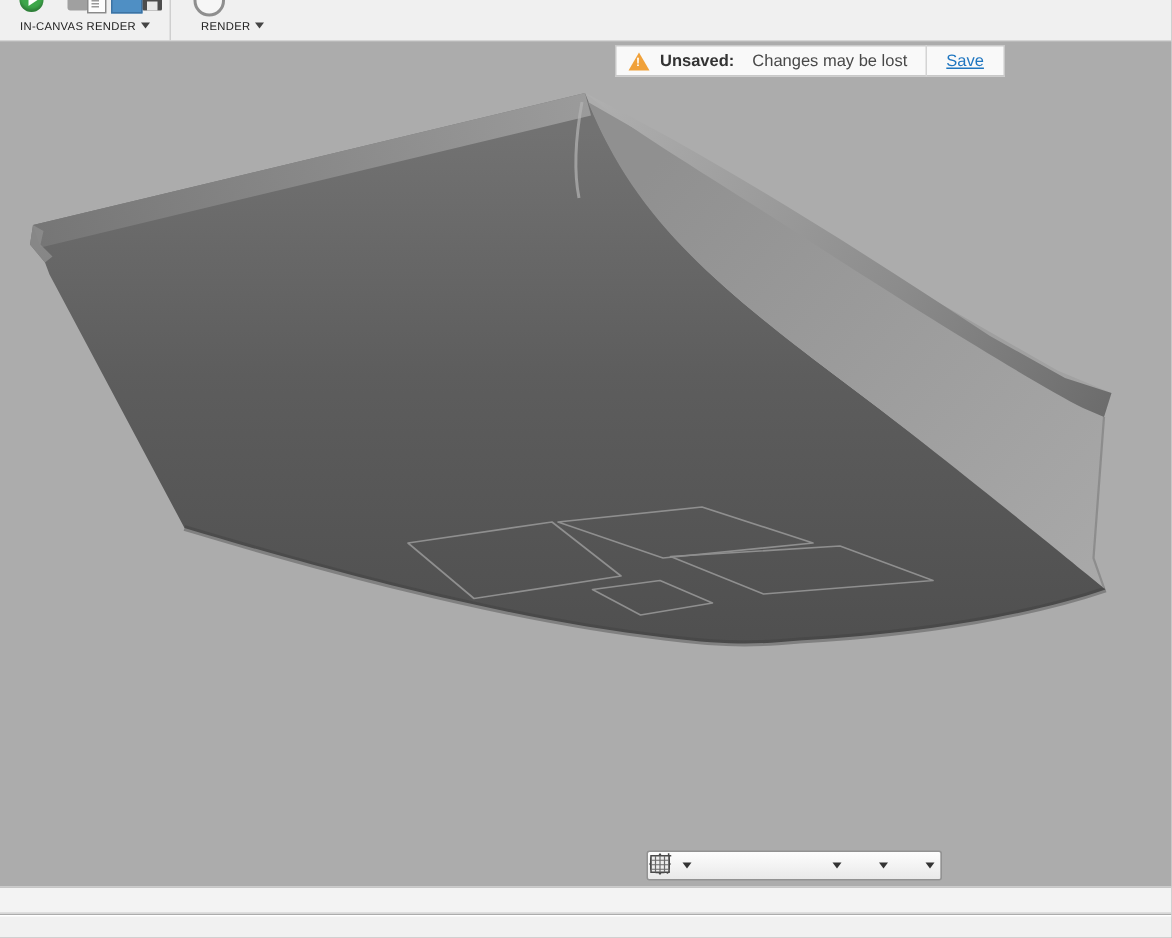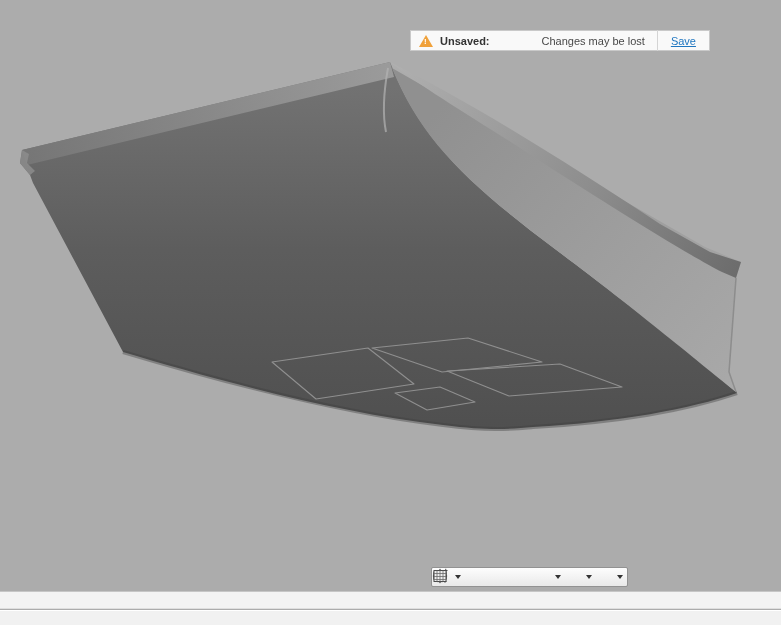--- a/index.html
+++ b/index.html
@@ -46,21 +46,21 @@
   
   .warnbar{
     position:absolute;left:410px;top:2px;height:21px;display:flex;align-items:center;
     background:#f9f9f9;border:1px solid #c9c9c9;box-sizing:border-box;z-index:6;
     font-size:11px;color:#444;white-space:nowrap;
   }
   .warn-tri{width:0;height:0;margin:0 7px 0 8px;position:relative;
     border-left:7px solid transparent;border-right:7px solid transparent;border-bottom:12px solid #f0a13a;}
   .warn-tri::after{content:"!";position:absolute;left:-2px;top:2px;font-size:8px;font-weight:bold;color:#fff;}
   .warn-title{font-weight:bold;color:#333;margin-right:12px;text-align:center;}
-  .warn-msg{margin-right:12px;color:#484848;margin-left:40px;}
+  .warn-msg{margin-right:12px;color:#484848;}
   .warn-sep{width:1px;height:21px;background:#d4d4d4;}
   .warn-save{color:#1f76c0;padding:0 13px;cursor:pointer;font-size:11px;text-decoration:underline;}
   
   .navbar{
     position:absolute;left:431px;top:539px;height:20px;display:flex;align-items:center;
     background:linear-gradient(#fdfdfd,#e9e9e9);border:1px solid #929292;border-radius:2px;
     box-sizing:border-box;padding:0 3px;z-index:6;
   }
   .nav-btn{display:flex;align-items:center;justify-content:center;height:18px;width:19px;cursor:pointer;}
   .nav-caret{width:8px;height:18px;display:flex;align-items:center;justify-content:center;cursor:pointer;}
@@ -70,20 +70,39 @@
   .footer-upper{position:absolute;left:0;top:591px;width:781px;height:18px;box-sizing:border-box;
     background:#f3f3f3;border-top:1px solid #c6c6c6;border-bottom:1px solid #dedede;}
   .footer-lower{position:absolute;left:0;top:610px;width:781px;height:15px;box-sizing:border-box;
     background:#f1f1f1;border-top:1px solid #ffffff;}
 </style>
 </head>
 <body>
 
 <div class="app">
 
+  <header class="toolbar">
+    <div class="tb-group g1">
+      <span class="cuticon icon-play"></span>
+      <span class="cuticon icon-settings"></span>
+      <span class="cuticon icon-settings-badge"></span>
+      <span class="cuticon icon-capture"></span>
+      <span class="cuticon icon-floppy"></span>
+      <div class="tb-label">
+        <span>IN-CANVAS RENDER</span><span class="tb-caret"></span>
+      </div>
+    </div>
+    <div class="tb-divider"></div>
+    <div class="tb-group g2">
+      <span class="cuticon icon-teapot"></span>
+      <div class="tb-label">
+        <span>RENDER</span><span class="tb-caret"></span>
+      </div>
+    </div>
+  </header>
 
   <div class="viewport">
     <svg width="781" height="563" viewBox="0 0 781 563">
       <defs>
         <linearGradient id="gDark" x1="0" y1="60" x2="0" y2="420" gradientUnits="userSpaceOnUse">
           <stop offset="0" stop-color="#727272"></stop>
           <stop offset="0.45" stop-color="#5d5d5d"></stop>
           <stop offset="1" stop-color="#4e4e4e"></stop>
         </linearGradient>
         <linearGradient id="gLight" x1="430" y1="90" x2="740" y2="360" gradientUnits="userSpaceOnUse">

